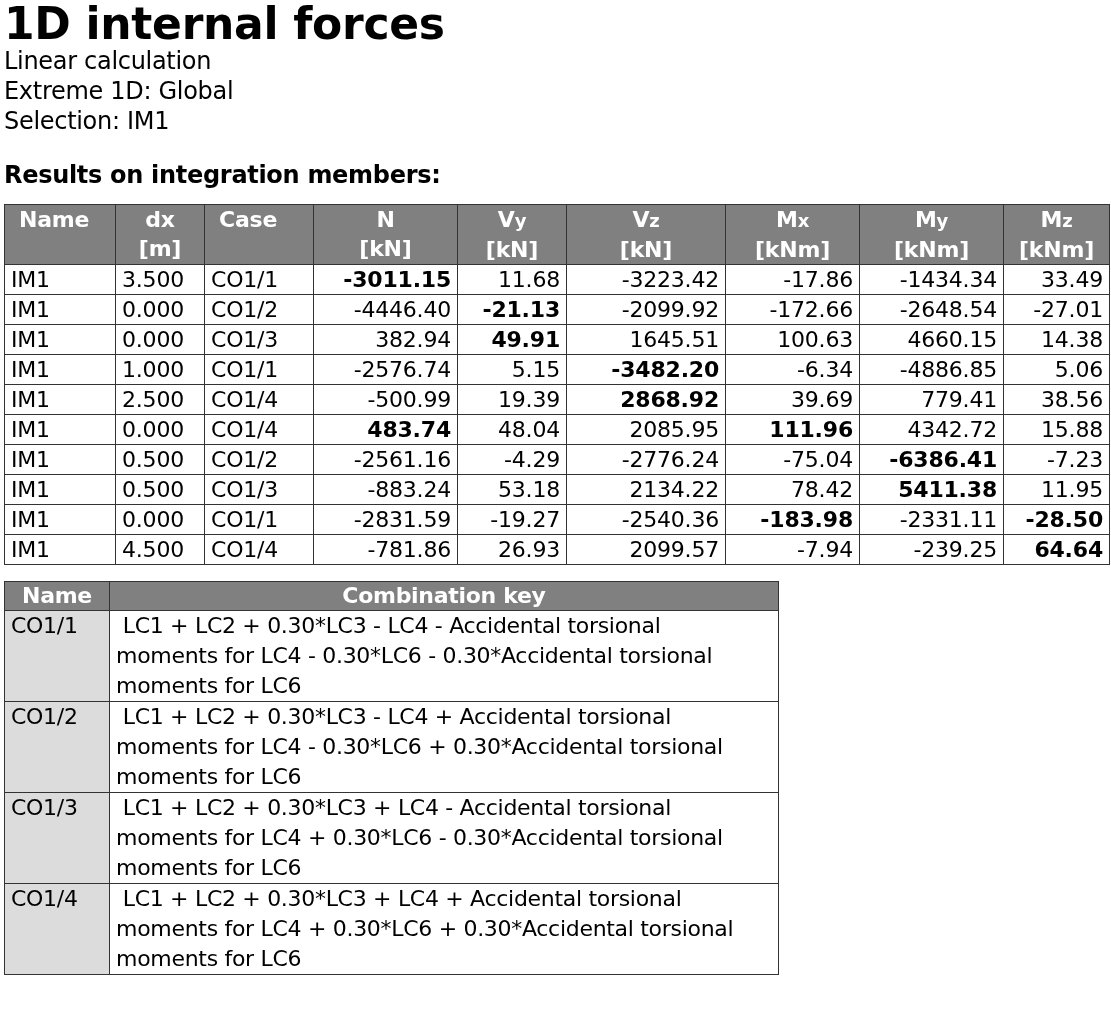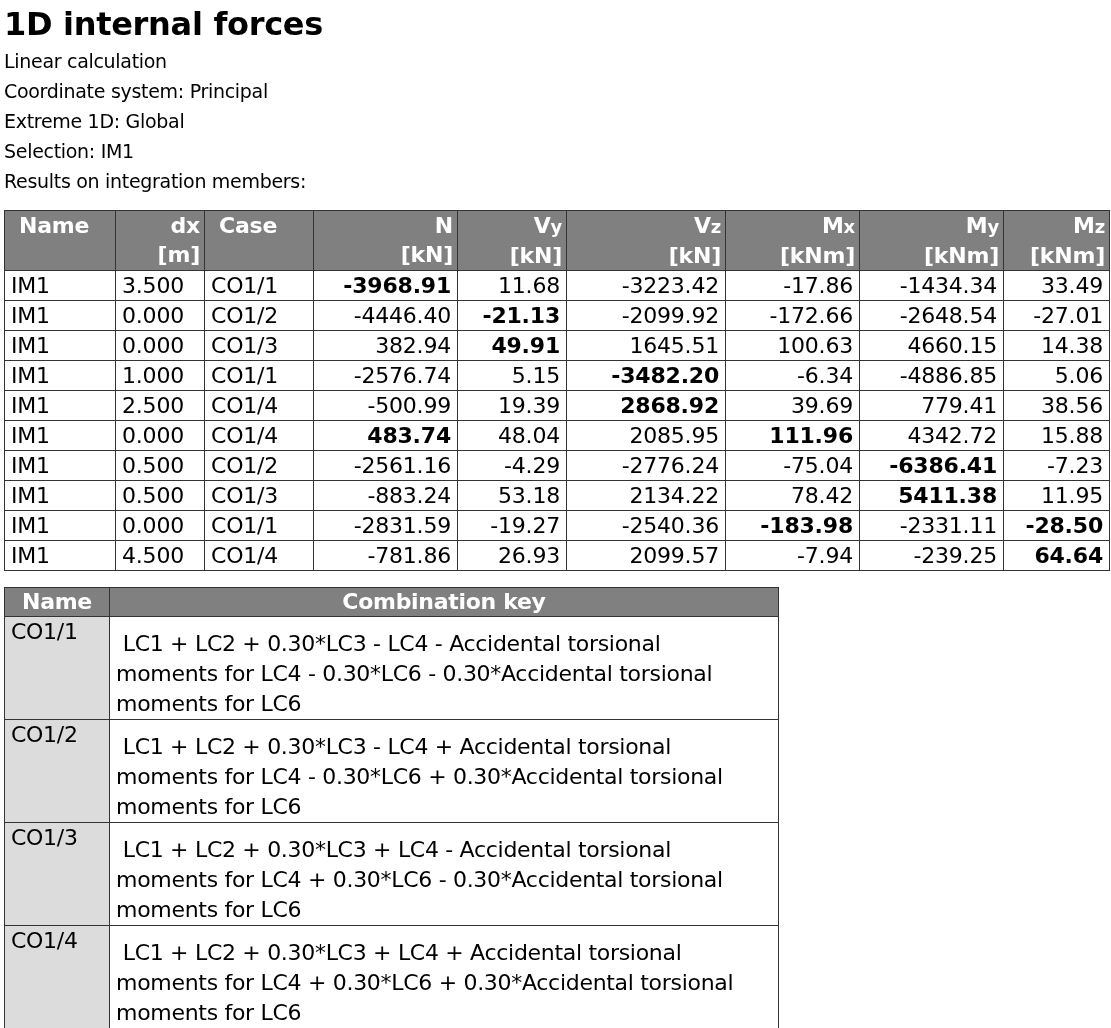--- a/index.html
+++ b/index.html
@@ -3,34 +3,34 @@
   <meta charset="utf-8">
   <style>
     html, body { margin: 0; padding: 0; background: #ffffff; }
     body {
       width: 1111px; height: 1028px; overflow: hidden;
       font-family: "DejaVu Sans", sans-serif; color: #000;
     }
     .wrap { padding: 0 0 0 4px; }
     h1 {
       margin: 0; padding-top: 2px;
-      font-size: 32px; font-weight: bold; line-height: 44px; letter-spacing: -0.3px;
-    }
-    .meta { font-size: 19px; line-height: 30px; letter-spacing: -0.3px; }
+      font-size: 44px; font-weight: bold; line-height: 44px; letter-spacing: -0.3px;
+    }
+    .meta { font-size: 24px; line-height: 30px; letter-spacing: -0.3px; }
     .meta div { white-space: nowrap; }
-    .meta .bold { font-weight: normal; }
+    .meta .bold { font-weight: bold; margin-top: 24px; }
     table { border-collapse: collapse; border-radius: 14px; }
     table.results {
       margin-top: 14px; width: 1106px;
       font-size: 22px; letter-spacing: -0.2px;
     }
     table.results th {
       background: #808080; color: #ffffff; font-weight: bold;
       border: 1px solid #333; padding: 0 4px; line-height: 29px;
-      vertical-align: top; text-align: right;
+      vertical-align: top; text-align: center;
     }
     table.results th.left { text-align: left; padding-left: 14px; }
     table.results th .sub { font-size: 18px; vertical-align: baseline; }
     table.results td {
       border: 1px solid #333; padding: 0 6px 0 6px; line-height: 29px; height: 29px;
       white-space: nowrap;
     }
     table.results td.num { text-align: right; }
     table.results td.b { font-weight: bold; }
     table.key {
@@ -38,30 +38,29 @@
       font-size: 22px; letter-spacing: -0.3px;
     }
     table.key th {
       background: #808080; color: #fff; font-weight: bold;
       border: 1px solid #333; line-height: 28px; padding: 0 6px; text-align: center;
     }
     table.key td {
       border: 1px solid #333; line-height: 30px; vertical-align: top;
     }
     table.key td.name { background: #dcdcdc; width: 92px; padding: 0 6px; }
-    table.key td.desc { padding: 12px 10px 0 6px; }
+    table.key td.desc { padding: 0 10px 0 6px; }
   </style>
 </head>
 <body>
 
 <div class="wrap">
   <h1>1D internal forces</h1>
   <div class="meta">
     <div>Linear calculation</div>
-    <div>Coordinate system: Principal</div>
     <div>Extreme 1D: Global</div>
     <div>Selection: IM1</div>
     <div class="bold">Results on integration members:</div>
   </div>
 
   <table class="results">
     <thead>
       <tr>
         <th class="left" style="width:92px">
           <span>Name</span>
@@ -97,21 +96,21 @@
           <span>M</span><span class="sub">z</span><br>
           <span>[kNm]</span>
         </th>
       </tr>
     </thead>
     <tbody id="results-body">
         <tr>
           <td>IM1</td>
           <td>3.500</td>
           <td>CO1/1</td>
-          <td class="num b">-3968.91</td>
+          <td class="num b">-3011.15</td>
           <td class="num">11.68</td>
           <td class="num">-3223.42</td>
           <td class="num">-17.86</td>
           <td class="num">-1434.34</td>
           <td class="num">33.49</td>
         </tr>
         <tr>
           <td>IM1</td>
           <td>0.000</td>
           <td>CO1/2</td>

